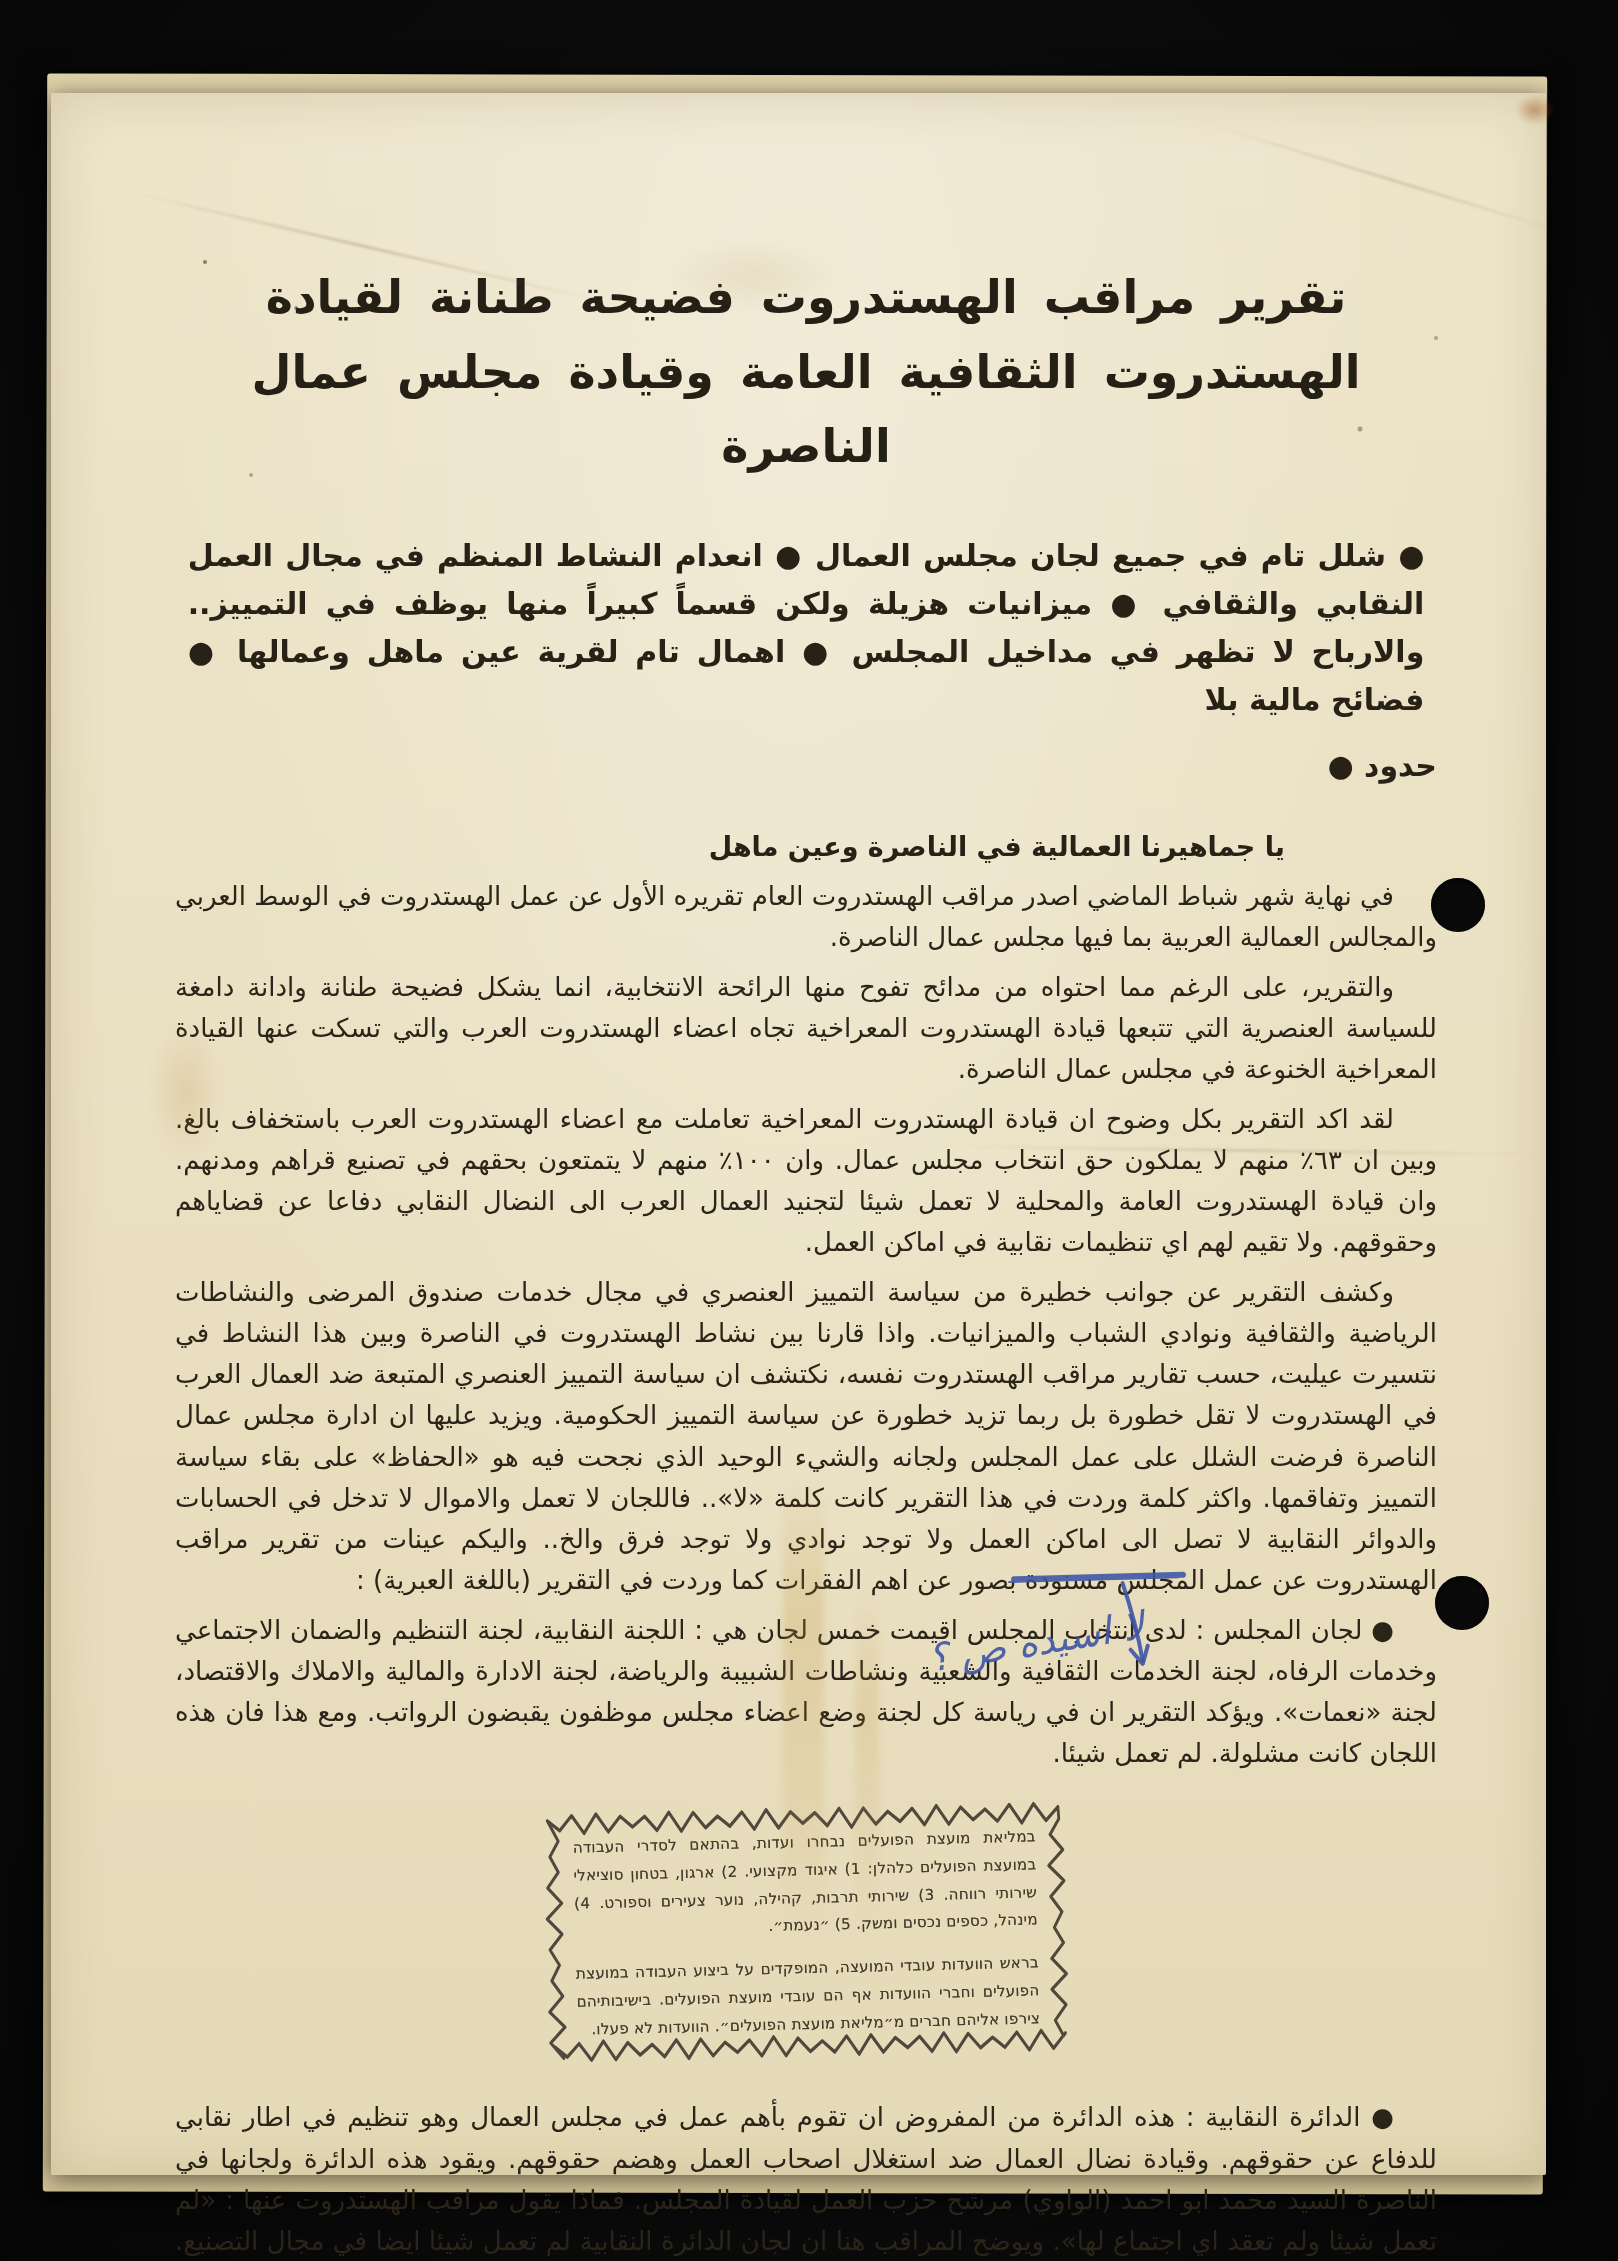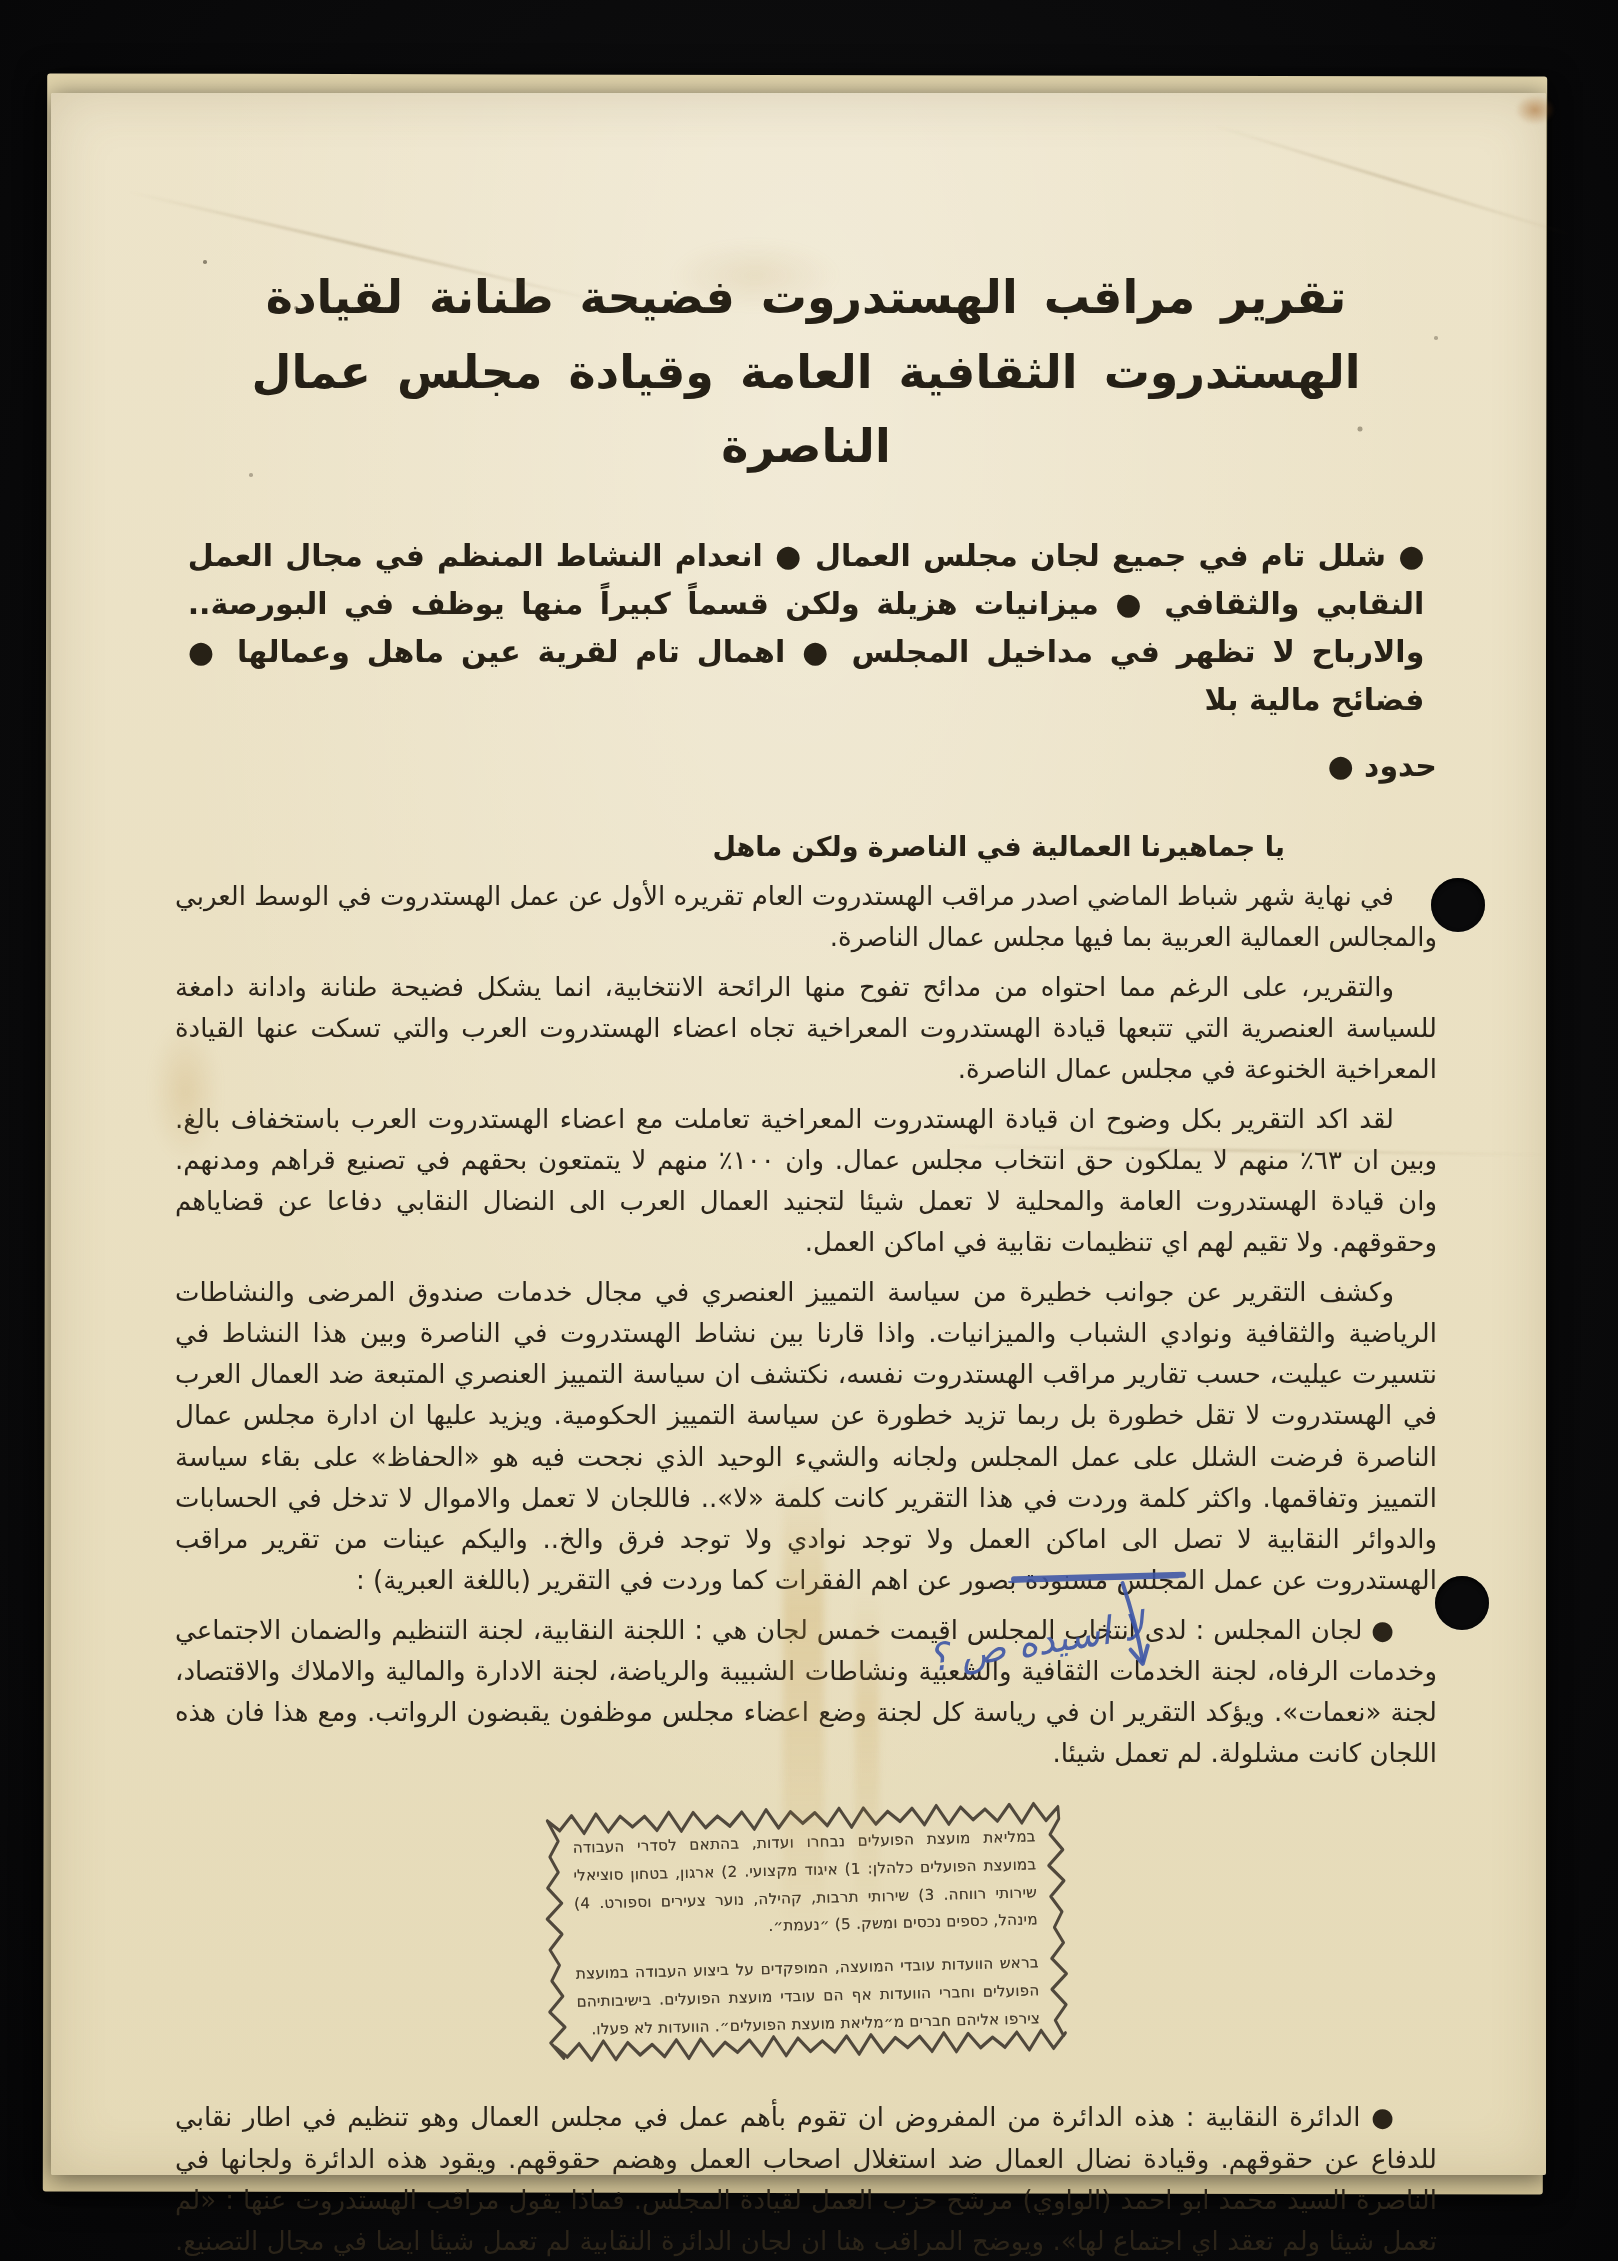--- a/index.html
+++ b/index.html
@@ -112,24 +112,24 @@
 <div class="under-sheet"></div>
 
 <div class="paper">
 
   <div class="content">
     <div class="title">
       <div>تقرير مراقب الهستدروت فضيحة طنانة لقيادة</div>
       <div>الهستدروت الثقافية العامة وقيادة مجلس عمال الناصرة</div>
     </div>
 
-    <div class="subtitle">● شلل تام في جميع لجان مجلس العمال ● انعدام النشاط المنظم في مجال العمل النقابي والثقافي ● ميزانيات هزيلة ولكن قسماً كبيراً منها يوظف في البورصة.. والارباح لا تظهر في مداخيل المجلس ● اهمال تام لقرية عين ماهل وعمالها ● فضائح مالية بلا</div>
+    <div class="subtitle">● شلل تام في جميع لجان مجلس العمال ● انعدام النشاط المنظم في مجال العمل النقابي والثقافي ● ميزانيات هزيلة ولكن قسماً كبيراً منها يوظف في التمييز.. والارباح لا تظهر في مداخيل المجلس ● اهمال تام لقرية عين ماهل وعمالها ● فضائح مالية بلا</div>
     <div class="subtitle-last">حدود ●</div>
 
-    <div class="salutation">يا جماهيرنا العمالية في الناصرة ولكن ماهل</div>
+    <div class="salutation">يا جماهيرنا العمالية في الناصرة وعين ماهل</div>
 
     <div class="body-text">
         <p class="para">في نهاية شهر شباط الماضي اصدر مراقب الهستدروت العام تقريره الأول عن عمل الهستدروت في الوسط العربي والمجالس العمالية العربية بما فيها مجلس عمال الناصرة.</p>
         <p class="para">والتقرير، على الرغم مما احتواه من مدائح تفوح منها الرائحة الانتخابية، انما يشكل فضيحة طنانة وادانة دامغة للسياسة العنصرية التي تتبعها قيادة الهستدروت المعراخية تجاه اعضاء الهستدروت العرب والتي تسكت عنها القيادة المعراخية الخنوعة في مجلس عمال الناصرة.</p>
         <p class="para">لقد اكد التقرير بكل وضوح ان قيادة الهستدروت المعراخية تعاملت مع اعضاء الهستدروت العرب باستخفاف بالغ. وبين ان ٦٣٪ منهم لا يملكون حق انتخاب مجلس عمال. وان ١٠٠٪ منهم لا يتمتعون بحقهم في تصنيع قراهم ومدنهم. وان قيادة الهستدروت العامة والمحلية لا تعمل شيئا لتجنيد العمال العرب الى النضال النقابي دفاعا عن قضاياهم وحقوقهم. ولا تقيم لهم اي تنظيمات نقابية في اماكن العمل.</p>
         <p class="para">وكشف التقرير عن جوانب خطيرة من سياسة التمييز العنصري في مجال خدمات صندوق المرضى والنشاطات الرياضية والثقافية ونوادي الشباب والميزانيات. واذا قارنا بين نشاط الهستدروت في الناصرة وبين هذا النشاط في نتسيرت عيليت، حسب تقارير مراقب الهستدروت نفسه، نكتشف ان سياسة التمييز العنصري المتبعة ضد العمال العرب في الهستدروت لا تقل خطورة بل ربما تزيد خطورة عن سياسة التمييز الحكومية. ويزيد عليها ان ادارة مجلس عمال الناصرة فرضت الشلل على عمل المجلس ولجانه والشيء الوحيد الذي نجحت فيه هو «الحفاظ» على بقاء سياسة التمييز وتفاقمها. واكثر كلمة وردت في هذا التقرير كانت كلمة «لا».. فاللجان لا تعمل والاموال لا تدخل في الحسابات والدوائر النقابية لا تصل الى اماكن العمل ولا توجد نوادي ولا توجد فرق والخ.. واليكم عينات من تقرير مراقب الهستدروت عن عمل المجلس مسنودة بصور عن اهم الفقرات كما وردت في التقرير (باللغة العبرية) :</p>
         <p class="para">● لجان المجلس : لدى انتخاب المجلس اقيمت خمس لجان هي : اللجنة النقابية، لجنة التنظيم والضمان الاجتماعي وخدمات الرفاه، لجنة الخدمات الثقافية والشعبية ونشاطات الشبيبة والرياضة، لجنة الادارة والمالية والاملاك والاقتصاد، لجنة «نعمات». ويؤكد التقرير ان في رياسة كل لجنة وضع اعضاء مجلس موظفون يقبضون الرواتب. ومع هذا فان هذه اللجان كانت مشلولة. لم تعمل شيئا.</p>
       </div>
 
     <div class="stamp">

